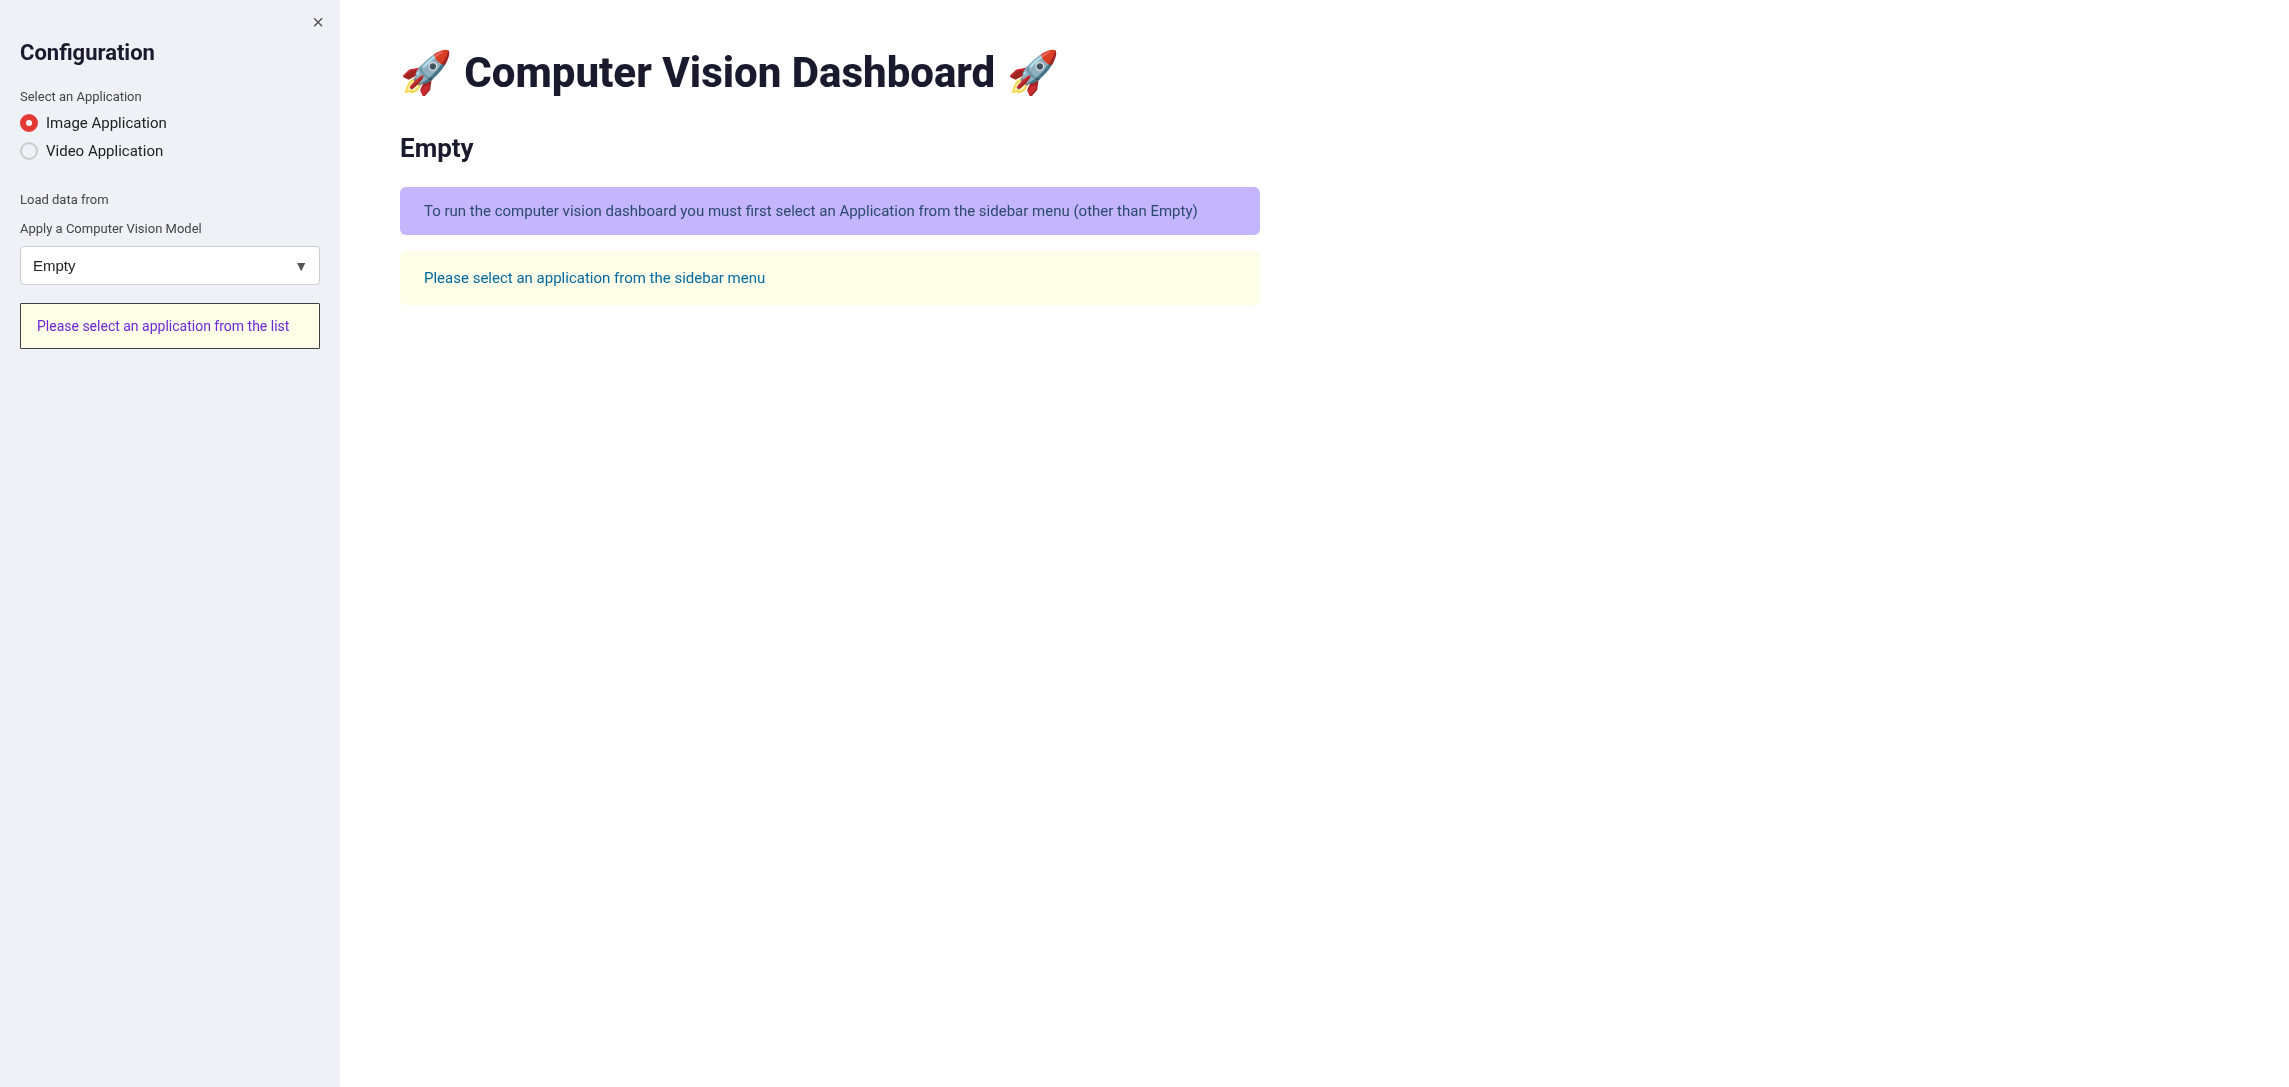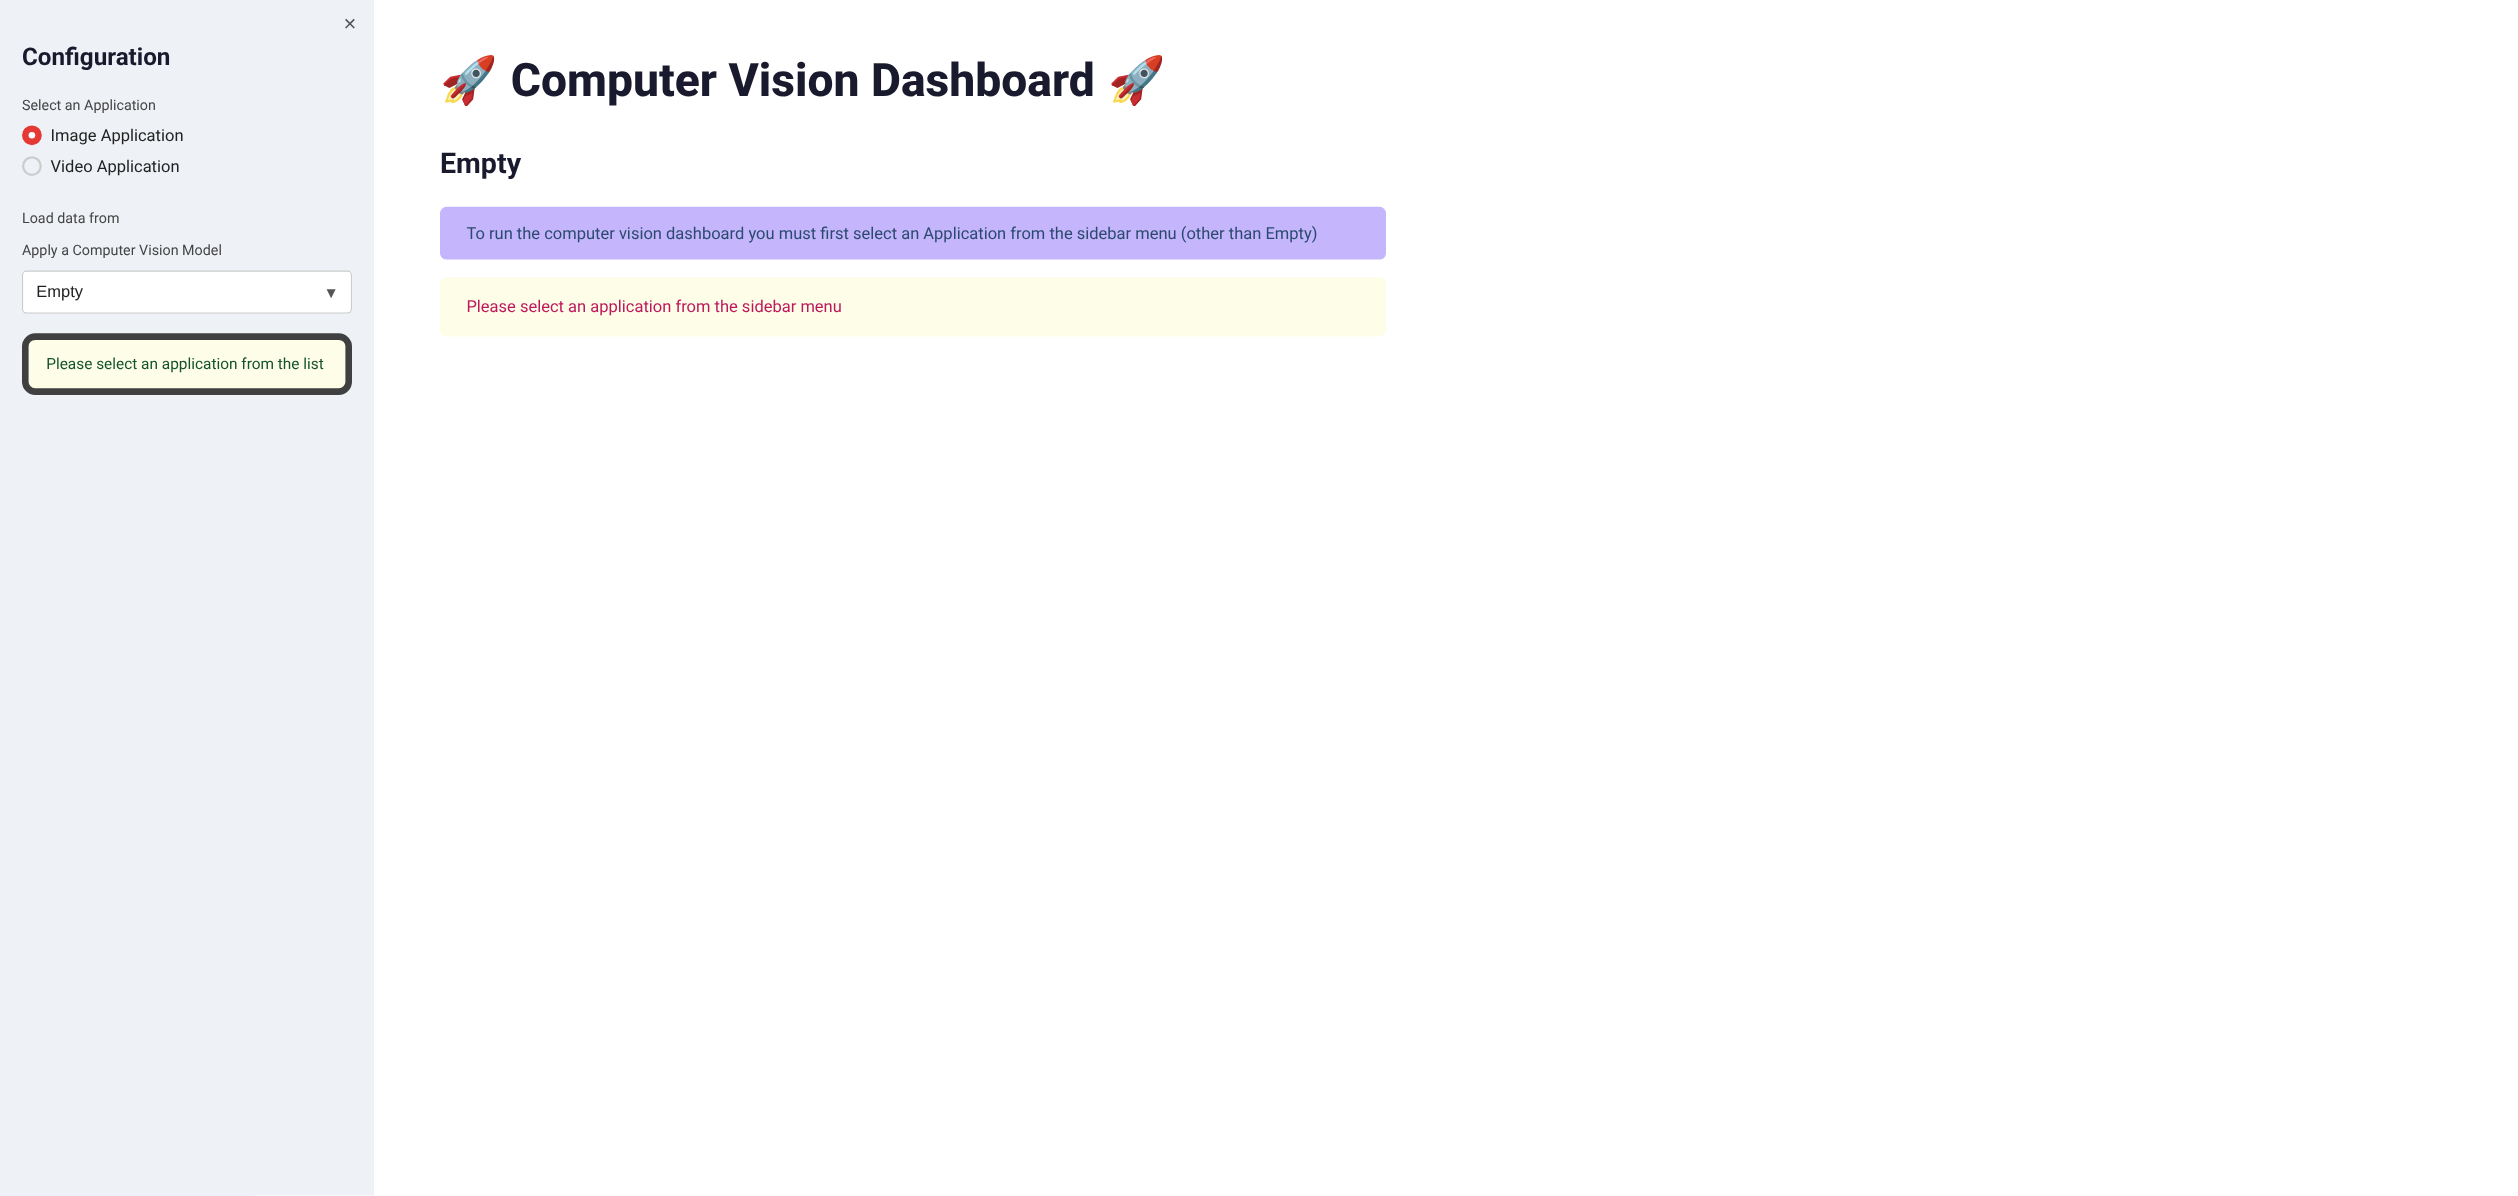--- a/index.html
+++ b/index.html
@@ -125,25 +125,25 @@
       right: 12px;
       top: 50%;
       transform: translateY(-50%);
       pointer-events: none;
       font-size: 14px;
       color: #555;
     }
 
     .warning-box {
       background: #fefde7;
-      border: 6px solid #404040;
-      border-radius: 12px;
+      border: 1px solid #404040;
+      border-radius: 1px;
       padding: 14px 16px;
       font-size: 14px;
-      color: #14532d;
+      color: #6d28d9;
     }
 
     .main-content {
       flex: 1;
       padding: 48px 60px;
       overflow-y: auto;
     }
 
     .main-title {
       font-size: 42px;
@@ -171,21 +171,21 @@
       margin-bottom: 16px;
       max-width: 860px;
       line-height: 1.6;
     }
 
     .main-warning-box {
       background: #fefde7;
       border-radius: 6px;
       padding: 18px 24px;
       font-size: 15px;
-      color: #be185d;
+      color: #0369a1;
       max-width: 860px;
     }
   </style>
 </head>
 <body>
 
 <div class="sidebar">
   <button class="close-btn">×</button>
 
   <h2 class="sidebar-title">Configuration</h2>

